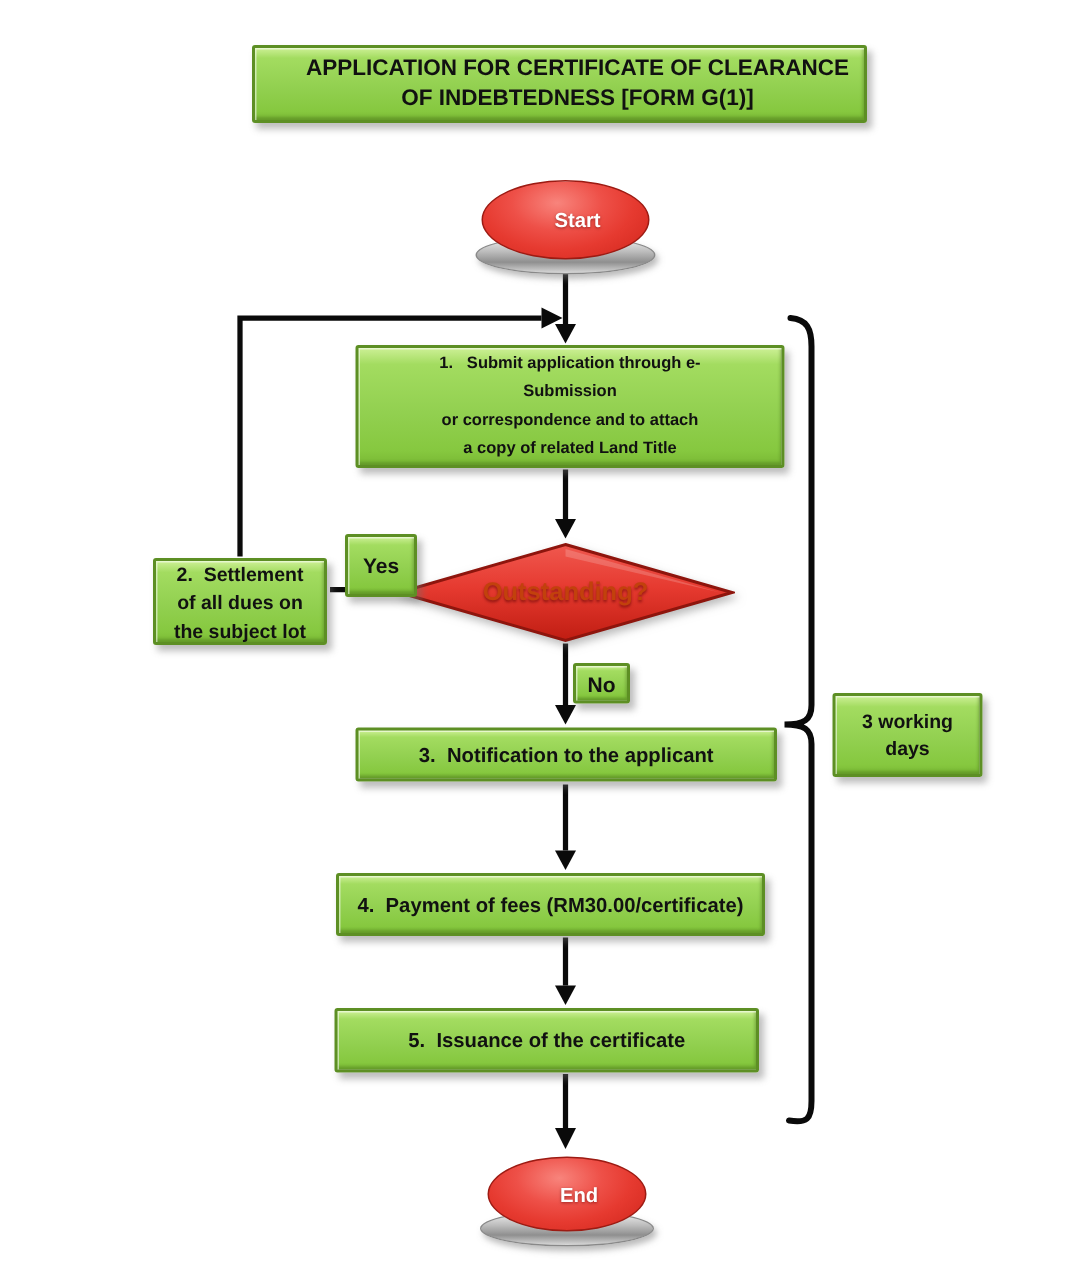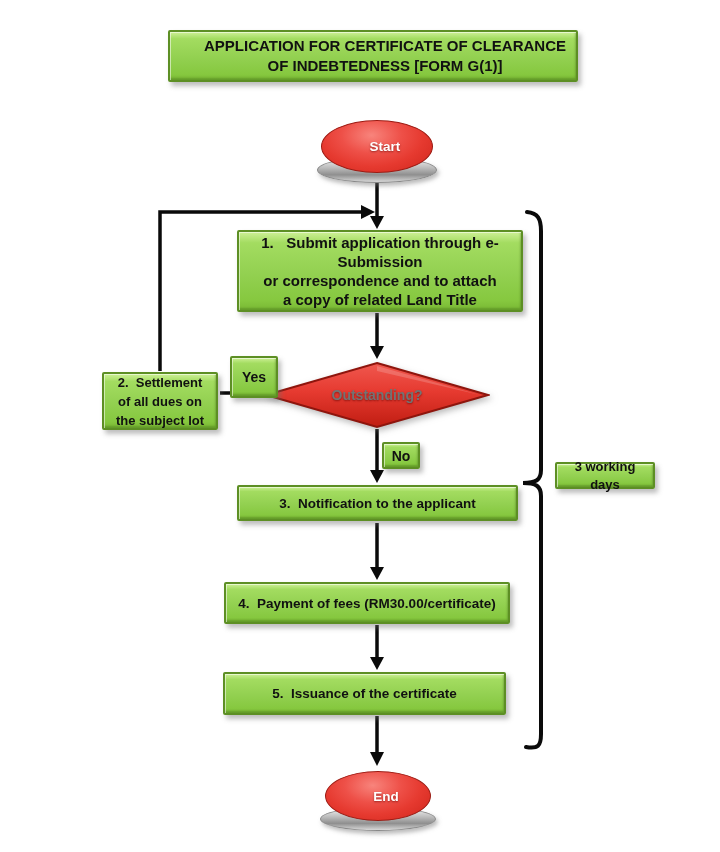--- a/index.html
+++ b/index.html
@@ -16,31 +16,31 @@
     background:linear-gradient(180deg,#cdf096 0%,#a3dc60 14%,#92d050 55%,#86c83f 88%,#79b834 100%);
     border:2px solid #5d8f24;
     border-radius:2px;
     box-shadow:inset 1px 1px 0 rgba(255,255,255,.55),
                inset -1px -2px 2px rgba(60,100,20,.35),
                3px 4px 5px rgba(110,110,110,.45);
   }
   .title-box{left:168px;top:30px;width:410px;height:52px;padding-left:24px;}
   .title-box .label{font-size:15px;line-height:20px;}
   .box1{left:237px;top:230px;width:286px;height:82px;}
-  .box1 .label{font-size:15px;line-height:19px;}
+  .box1 .label{font-size:11px;line-height:19px;}
   .box2{left:102px;top:372px;width:116px;height:58px;}
   .box2 .label{font-size:13px;line-height:19px;}
   .box3{left:237px;top:485px;width:281px;height:36px;}
   .box4{left:224px;top:582px;width:286px;height:42px;}
   .box5{left:223px;top:672px;width:283px;height:43px;}
   .box3 .label,.box4 .label,.box5 .label{font-size:13.5px;}
   .tag{font-size:14px;}
   .yes-tag{left:230px;top:356px;width:48px;height:42px;z-index:3;}
   .no-tag{left:382px;top:442px;width:38px;height:27px;z-index:3;}
-  .duration-box{left:555px;top:462px;width:100px;height:27px;justify-content:center;}
+  .duration-box{left:555px;top:462px;width:100px;height:56px;justify-content:center;}
   .duration-box .label{font-size:13px;line-height:18px;}
   
   .oval-base{
     border-radius:50%;
     background:linear-gradient(180deg,#f2f2f2 0%,#bdbdbd 40%,#8f8f8f 70%,#d8d8d8 100%);
     border:1px solid #898989;
     box-shadow:2px 3px 4px rgba(120,120,120,.5);
   }
   .start-base{left:317px;top:157px;width:120px;height:26px;}
   .end-base{left:320px;top:807px;width:116px;height:24px;}
@@ -51,21 +51,21 @@
     z-index:2;
   }
   .start-oval{left:321px;top:120px;width:112px;height:53px;}
   .end-oval{left:325px;top:771px;width:106px;height:50px;}
   .oval .label{color:#fff;font-size:13.5px;text-shadow:0 1px 2px rgba(90,0,0,.55);padding-left:16px;}
   
   .diamond-wrap{left:264px;top:361px;width:226px;height:68px;z-index:2;}
   .diamond-wrap svg{position:absolute;left:0;top:0;filter:drop-shadow(2px 3px 3px rgba(120,120,120,.5));}
   .diamond-label{position:absolute;left:0;top:0;width:100%;height:100%;display:flex;
                  align-items:center;justify-content:center;}
-  .diamond-label .label{color:#737373;font-size:14px;text-shadow:0 1px 2px rgba(90,0,0,.6);}
+  .diamond-label .label{color:#c2410c;font-size:17px;text-shadow:0 1px 2px rgba(90,0,0,.6);}
   .connector{stroke:#0a0a0a;stroke-width:3.5;fill:none;}
   .arrowhead{fill:#0a0a0a;stroke:none;}
   .bracket{stroke:#0a0a0a;stroke-width:4;fill:none;stroke-linecap:round;}
 </style>
 </head>
 <body>
 
 <div id="canvas">
 
   <svg id="connectors" width="720" height="852" viewBox="0 0 720 852" xmlns="http://www.w3.org/2000/svg">

